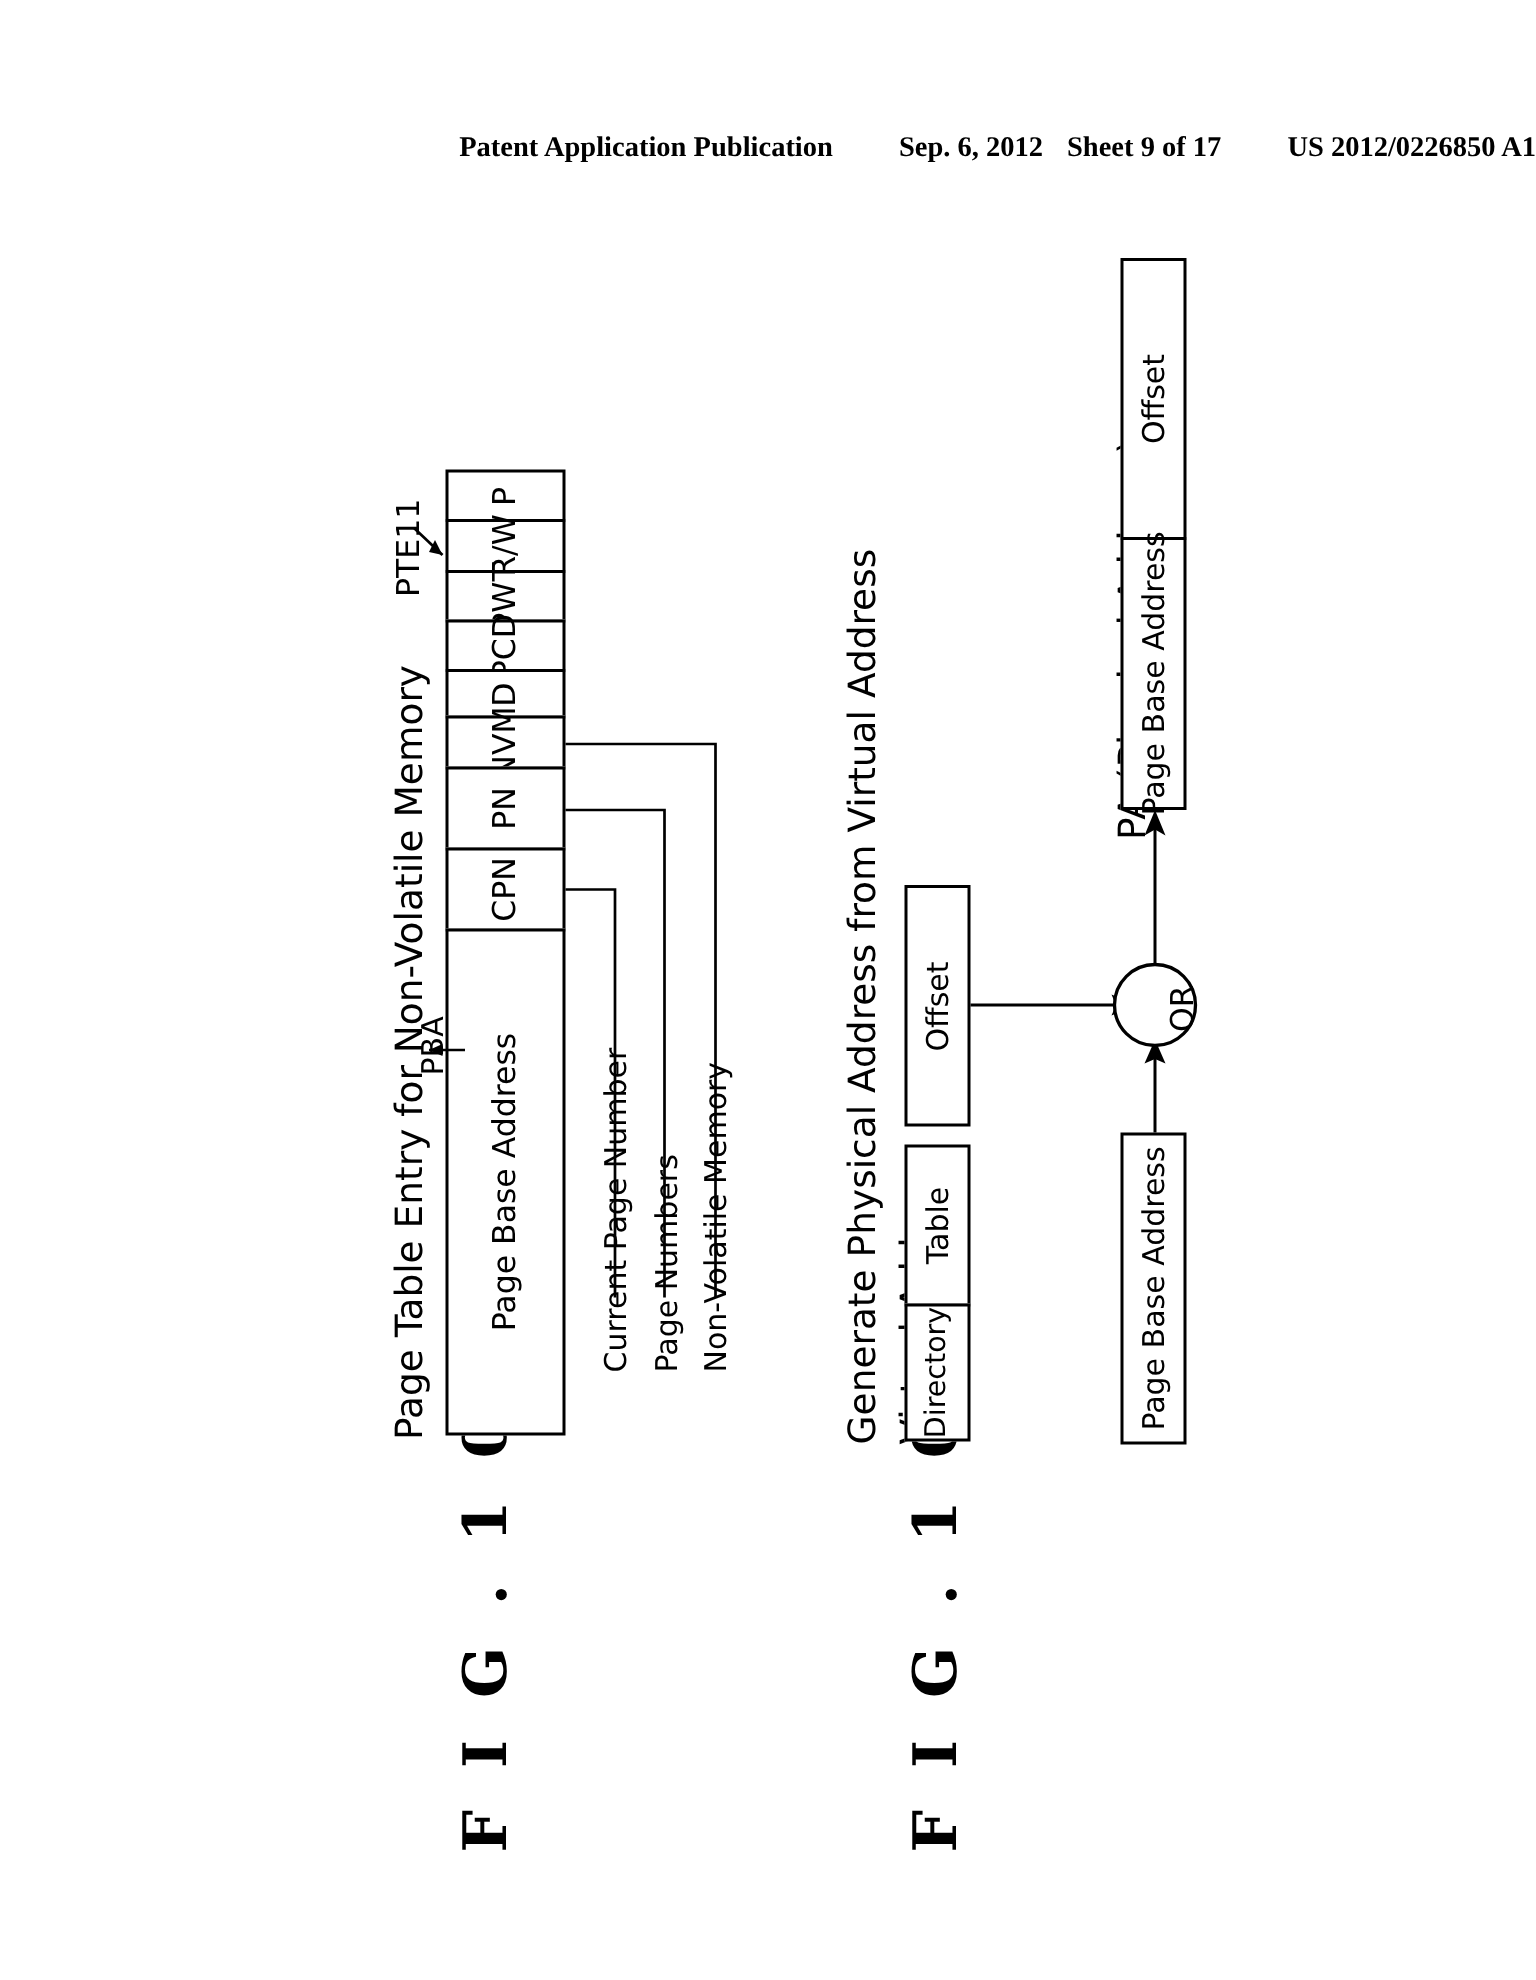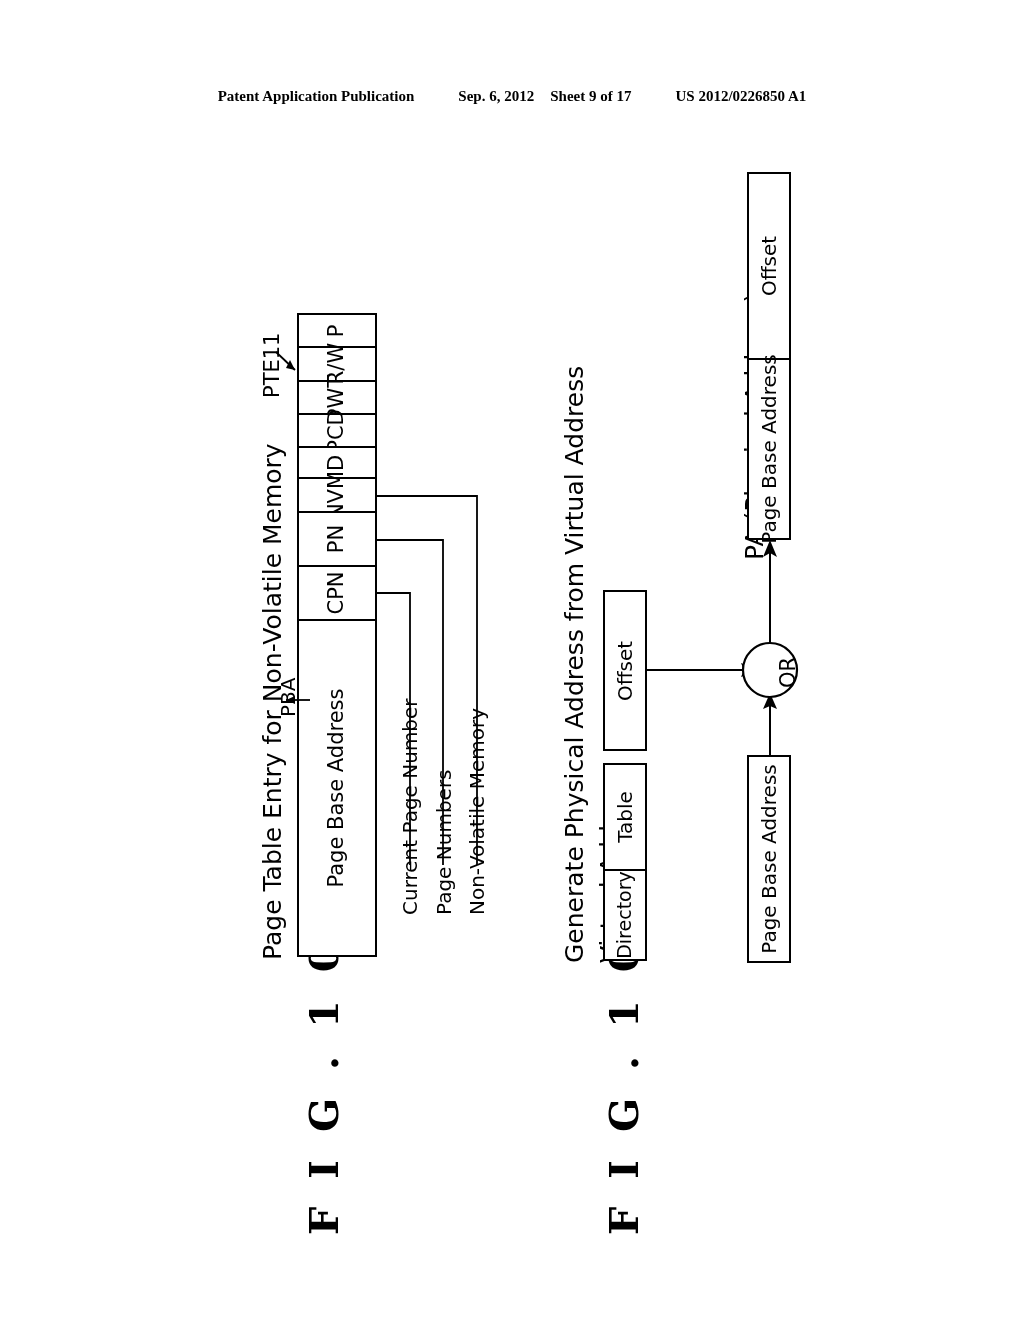--- a/index.html
+++ b/index.html
@@ -18,24 +18,24 @@
     background: #ffffff;
     overflow: hidden;
   }
 
   
   .hdr {
     position: absolute;
     top: 88px;
     left: 0;
     width: 1024px;
-    text-align: center;
+    text-align: right;
     font-family: "Liberation Serif", serif;
     font-weight: bold;
-    font-size: 15px;
+    font-size: 19px;
     letter-spacing: 0px;
     white-space: nowrap;
   }
   .hdr span { display: inline-block; vertical-align: baseline; }
   .hdr .s1 { margin-right: 44px; }
   .hdr .s2 { margin-right: 16px; }
   .hdr .s3 { margin-right: 44px; }
 
   
   .vt {

